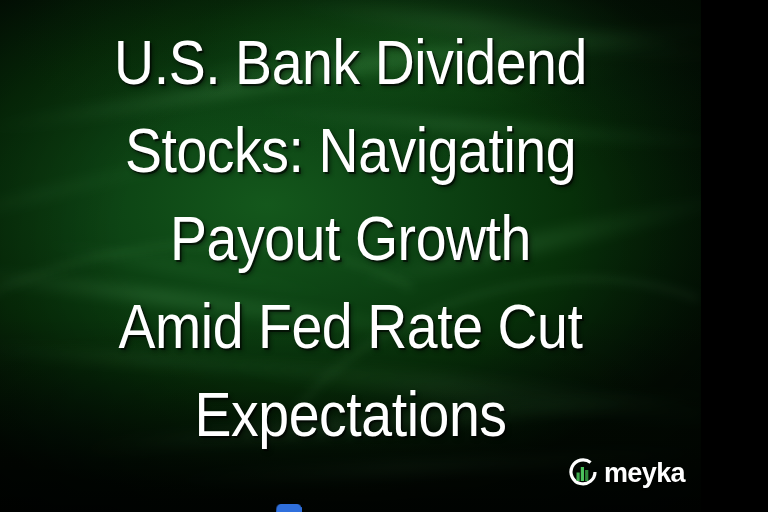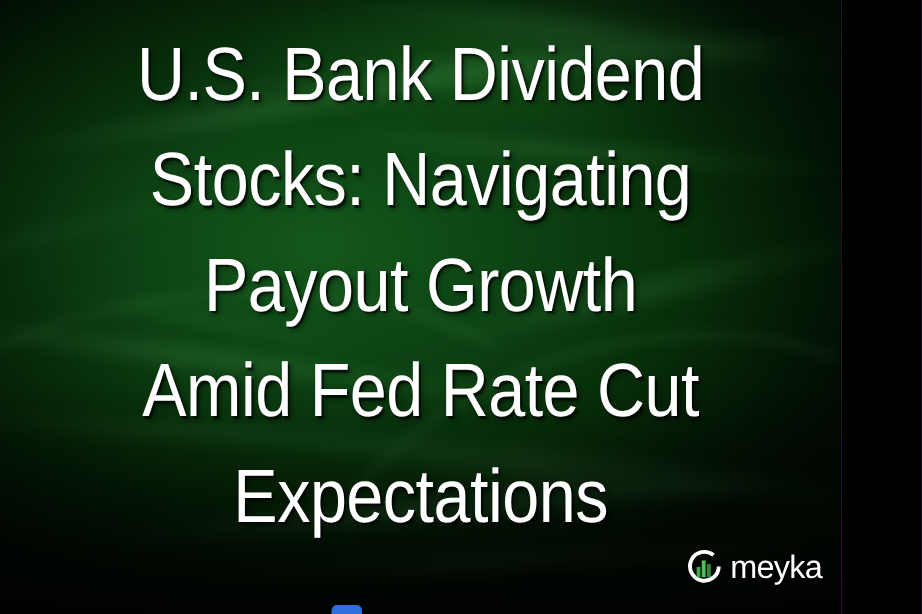--- a/index.html
+++ b/index.html
@@ -10,21 +10,21 @@
   }
   body {
     font-family: "Liberation Sans", sans-serif;
   }
 
   #canvas {
     position: relative;
     width: 701px;
     height: 512px;
     overflow: hidden;
-    background: #d946ef;
+    background: #0f172a;
   }
 
   
   .bg-layer {
     position: absolute;
     inset: 0;
     pointer-events: none;
   }
 
   .bg-base {
@@ -116,21 +116,21 @@
   }
   #logo-mark {
     width: 34px;
     height: 34px;
     display: block;
     flex: 0 0 auto;
   }
   #logo-word {
     color: #ffffff;
     font-family: "Liberation Sans", sans-serif;
-    font-weight: normal;
+    font-weight: bold;
     font-size: 27px;
     line-height: 1;
     letter-spacing: -0.6px;
     text-shadow: 0 1px 2px rgba(0,0,0,0.6);
   }
 
   
   #bottom-badge {
     position: absolute;
     left: 276px;

